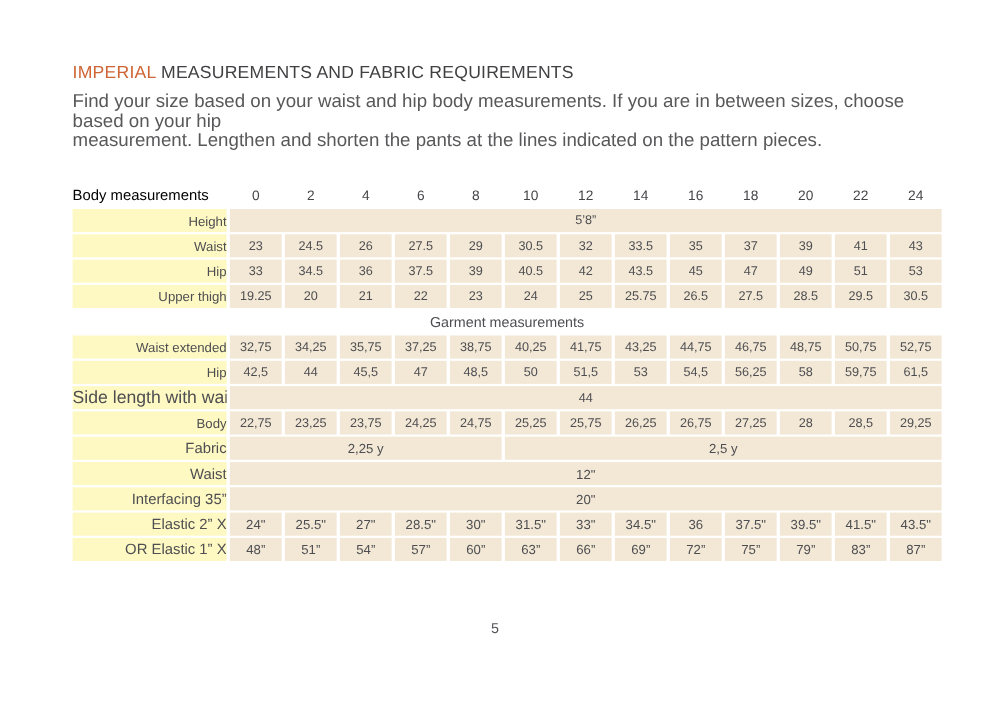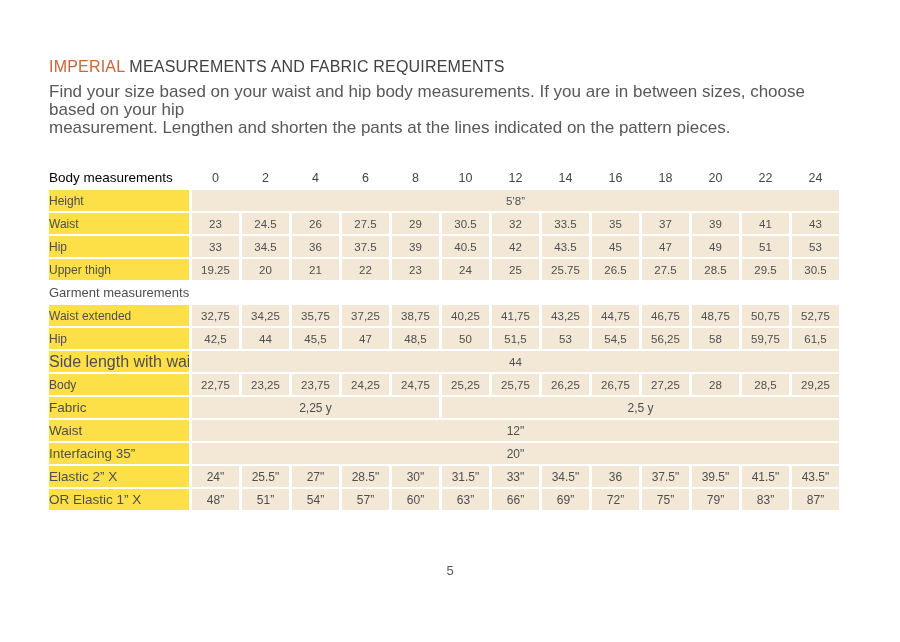--- a/index.html
+++ b/index.html
@@ -8,21 +8,21 @@
     background: #ffffff;
     width: 900px;
     height: 642px;
     overflow: hidden;
     font-family: "Liberation Sans", "DejaVu Sans", sans-serif;
   }
   .page {
     width: 900px;
     height: 596px;
     box-sizing: border-box;
-    padding: 58px 50px 0 49px;
+    padding: 58px 50px 0 66px;
     position: relative;
   }
   .doc-title {
     margin: 0;
     font-size: 16px;
     font-weight: 500;
     letter-spacing: 0.2px;
     color: #414144;
     white-space: nowrap;
   }
@@ -56,36 +56,36 @@
     color: #000000;
     padding-left: 6px;
   }
   .size-head {
     text-align: center;
     font-weight: normal;
     font-size: 12.5px;
     color: #454548;
   }
   .row-label {
-    background: #fde047;
-    text-align: left;
+    background: #fef9c3;
+    text-align: right;
     font-size: 12px;
     color: #4E4E52;
     padding-left: 6px;
   }
   .row-label.small-label { font-size: 16px; }
   .val {
     background: #F2E8D5;
     text-align: center;
     font-size: 11.5px;
     color: #4E4E52;
   }
   .section-row td {
     background: #ffffff;
-    text-align: left;
+    text-align: center;
     font-size: 13px;
     color: #4E4E52;
     padding-left: 6px;
     height: 22px;
   }
   .section-2 .row-label { font-size: 13.5px; }
   .section-2 .val { font-size: 12px; }
   .footer {
     position: absolute;
     left: 0;

